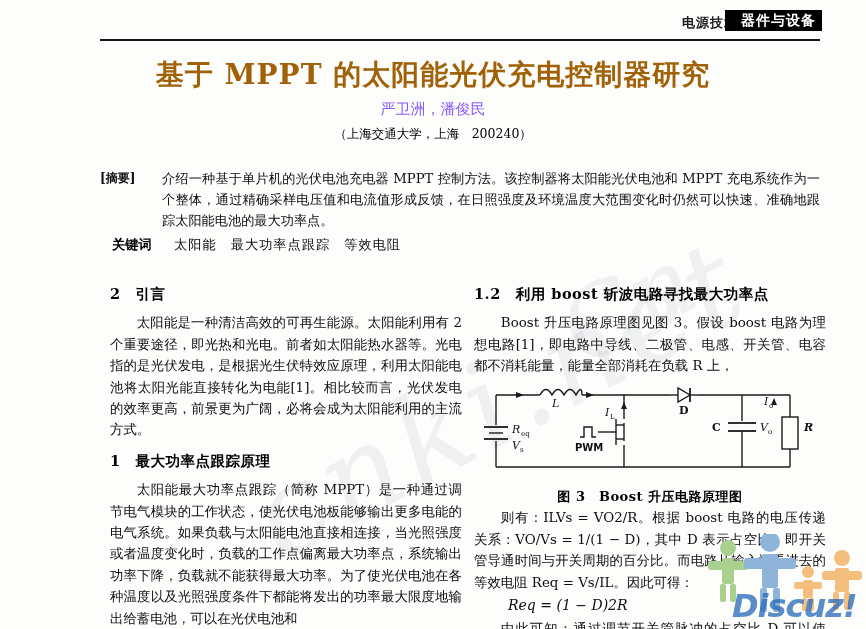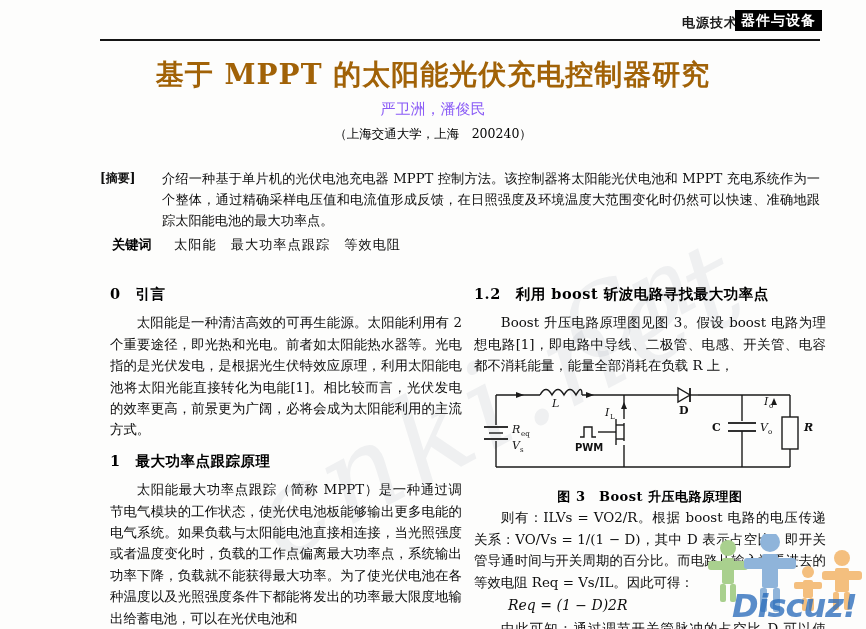--- a/index.html
+++ b/index.html
@@ -66,21 +66,21 @@
   }
   .runhead-tag {
     position: absolute;
     right: 44px;
     top: 0px;
     background: #000;
     color: #fff;
     font-size: 14px;
     font-weight: bold;
     letter-spacing: 1px;
-    padding: 3px 6px 4px 6px;
+    padding: 3px 6px 4px 16px;
     line-height: 1;
   }
   .runhead-rule {
     position: absolute;
     left: 100px;
     right: 46px;
     top: 29px;
     height: 2px;
     background: #151515;
   }
@@ -237,21 +237,21 @@
       <div class="abs-label">[摘要]</div>
       <div class="abs-body">介绍一种基于单片机的光伏电池充电器 MPPT 控制方法。该控制器将太阳能光伏电池和 MPPT 充电系统作为一个整体，通过精确采样电压值和电流值形成反馈，在日照强度及环境温度大范围变化时仍然可以快速、准确地跟踪太阳能电池的最大功率点。</div>
     </div>
     <div class="kw-row">
       <div class="kw-label">关键词</div>
       <div class="kw-body">太阳能　最大功率点跟踪　等效电阻</div>
     </div>
   </div>
 
   <div class="col col-left">
-    <h2 class="sec">0　引言</h2>
+    <h2 class="sec">2　引言</h2>
     <p class="para">太阳能是一种清洁高效的可再生能源。太阳能利用有 2 个重要途径，即光热和光电。前者如太阳能热水器等。光电指的是光伏发电，是根据光生伏特效应原理，利用太阳能电池将太阳光能直接转化为电能[1]。相比较而言，光伏发电的效率更高，前景更为广阔，必将会成为太阳能利用的主流方式。</p>
     <h2 class="sec spaced">1　最大功率点跟踪原理</h2>
     <p class="para">太阳能最大功率点跟踪（简称 MPPT）是一种通过调节电气模块的工作状态，使光伏电池板能够输出更多电能的电气系统。如果负载与太阳能电池直接相连接，当光照强度或者温度变化时，负载的工作点偏离最大功率点，系统输出功率下降，负载就不能获得最大功率。为了使光伏电池在各种温度以及光照强度条件下都能将发出的功率最大限度地输出给蓄电池，可以在光伏电池和</p>
   </div>
 
   <div class="col col-right">
     <h2 class="sec">1.2　利用 boost 斩波电路寻找最大功率点</h2>
     <p class="para">Boost 升压电路原理图见图 3。假设 boost 电路为理想电路[1]，即电路中导线、二极管、电感、开关管、电容都不消耗能量，能量全部消耗在负载 R 上，</p>
 
     <div class="figure">

